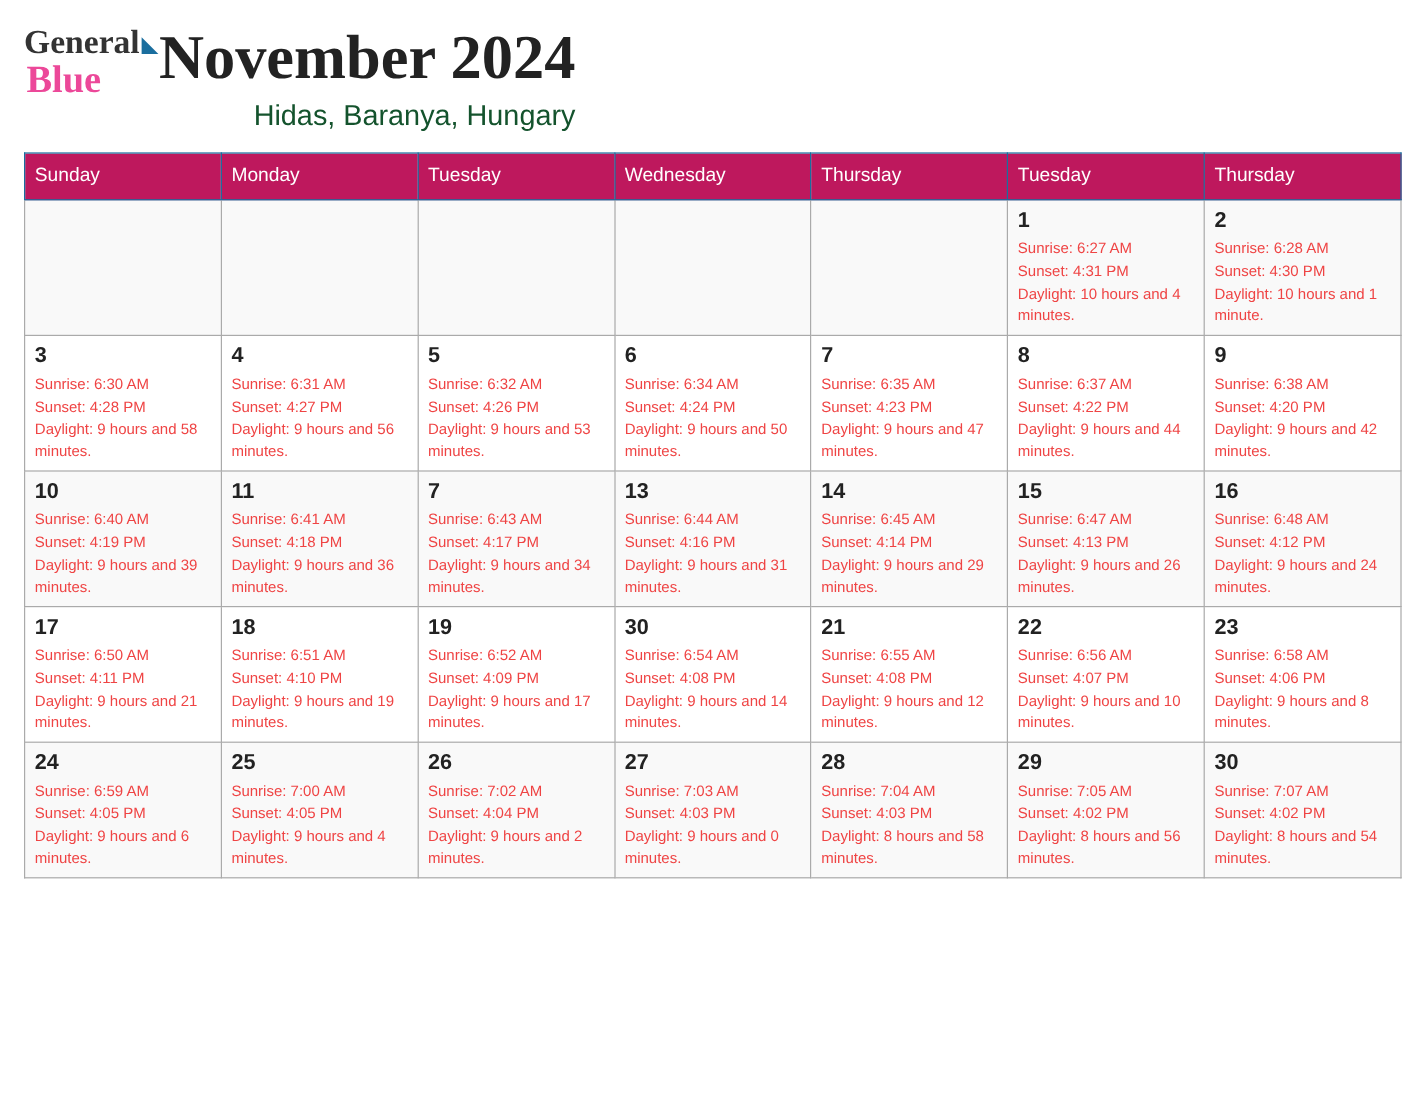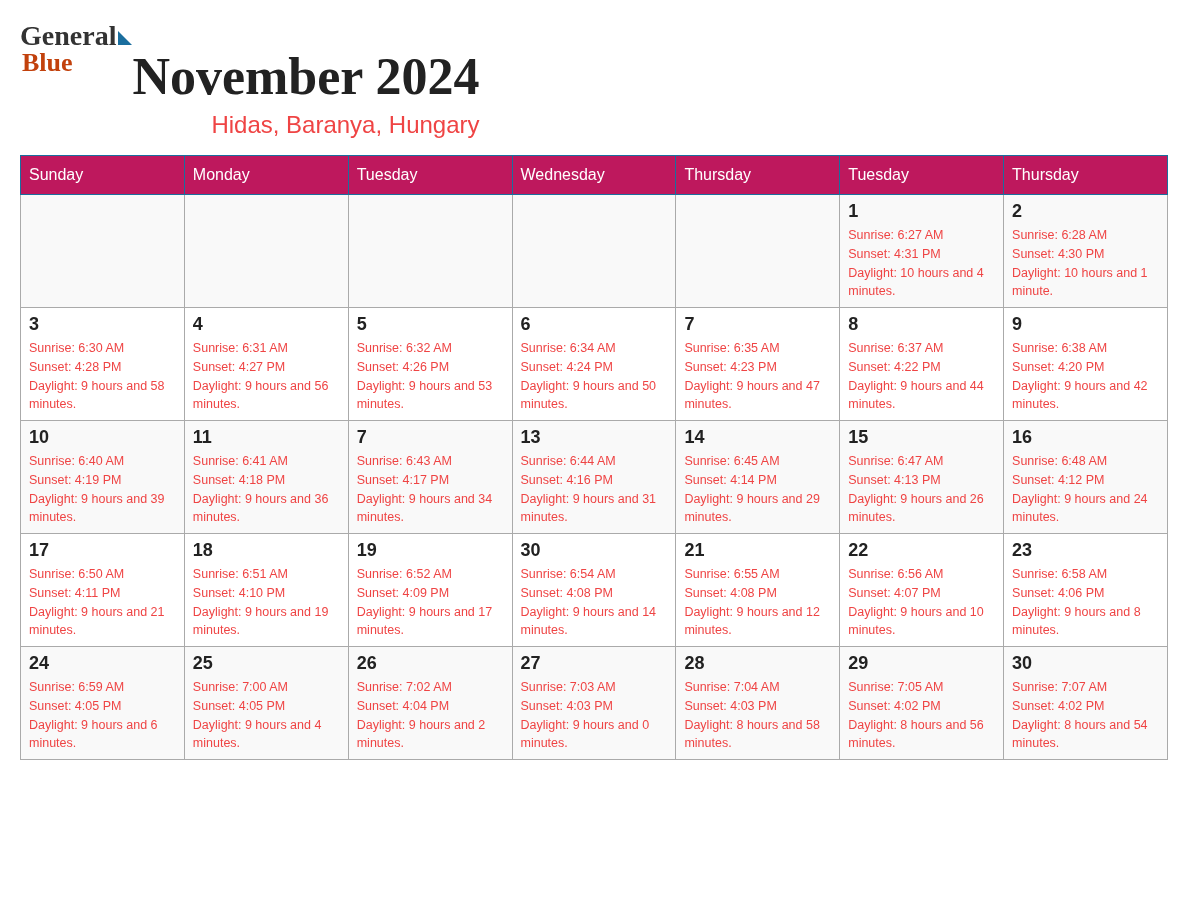--- a/index.html
+++ b/index.html
@@ -26,42 +26,41 @@
       width: 0;
       height: 0;
       border-left: 14px solid #1a6e9e;
       border-top: 14px solid transparent;
       border-bottom: 0px solid transparent;
       display: inline-block;
       margin-left: 2px;
       margin-bottom: -4px;
     }
     .logo-blue {
-      font-size: 26px;
-      font-weight: bold;
-      color: #c2410c;
+      font-size: 32px;
+      font-weight: bold;
+      color: #ec4899;
       font-family: Georgia, serif;
       display: block;
       margin-top: -4px;
       margin-left: 2px;
     }
     .title-section {
       text-align: right;
     }
     .month-title {
       font-size: 52px;
       font-weight: bold;
       color: #222;
       font-family: Georgia, serif;
       line-height: 1.1;
-      margin-top: 28px;
     }
     .location-title {
       font-size: 24px;
-      color: #ef4444;
+      color: #14532d;
       margin-top: 6px;
     }
     .calendar {
       width: 100%;
       border-collapse: collapse;
       border: 1px solid #999;
     }
     .calendar th {
       background-color: #be185d;
       color: #fff;

